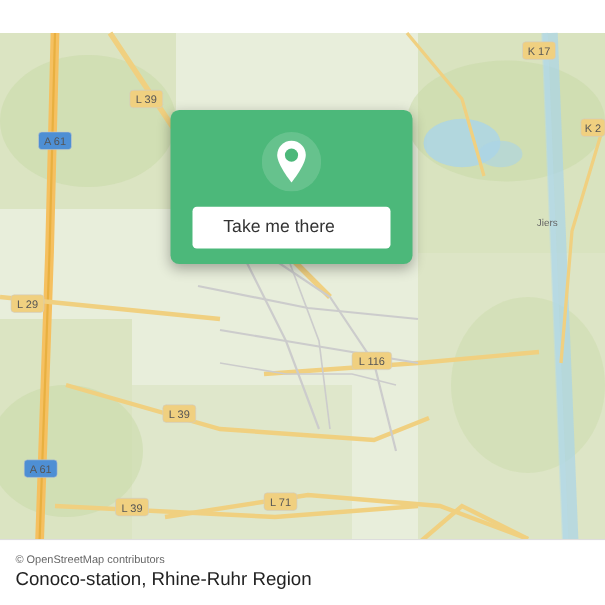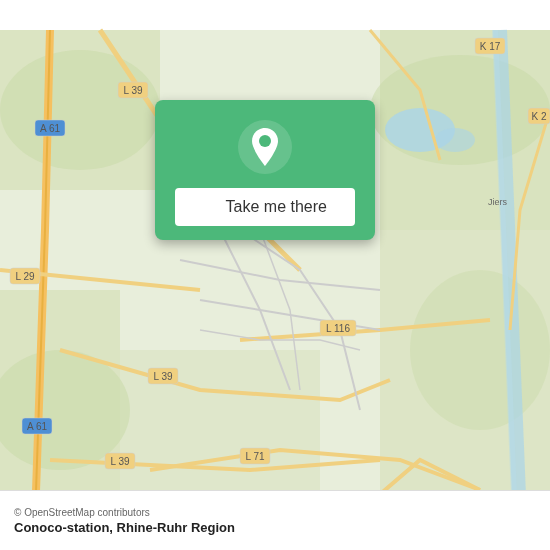--- a/index.html
+++ b/index.html
@@ -52,21 +52,21 @@
       background: white;
       color: #333;
       border: none;
       border-radius: 4px;
       padding: 10px 28px;
       font-size: 16px;
       font-weight: 500;
       cursor: pointer;
       white-space: nowrap;
       width: 100%;
-      text-align: right;
+      text-align: left;
     }
 
     
     #bottom-bar {
       position: absolute;
       bottom: 0;
       left: 0;
       right: 0;
       background: white;
       padding: 24px 14px;
@@ -82,23 +82,23 @@
       flex-direction: column;
       gap: 2px;
     }
 
     #osm-attribution {
       font-size: 10px;
       color: #666;
     }
 
     #location-name {
-      font-size: 13px;
+      font-size: 17px;
       color: #222;
-      font-weight: 700;
+      font-weight: 400;
     }
 
     #moovit-logo {
       display: flex;
       align-items: center;
       gap: 4px;
     }
 
     #moovit-logo-mark {
       width: 38px;

